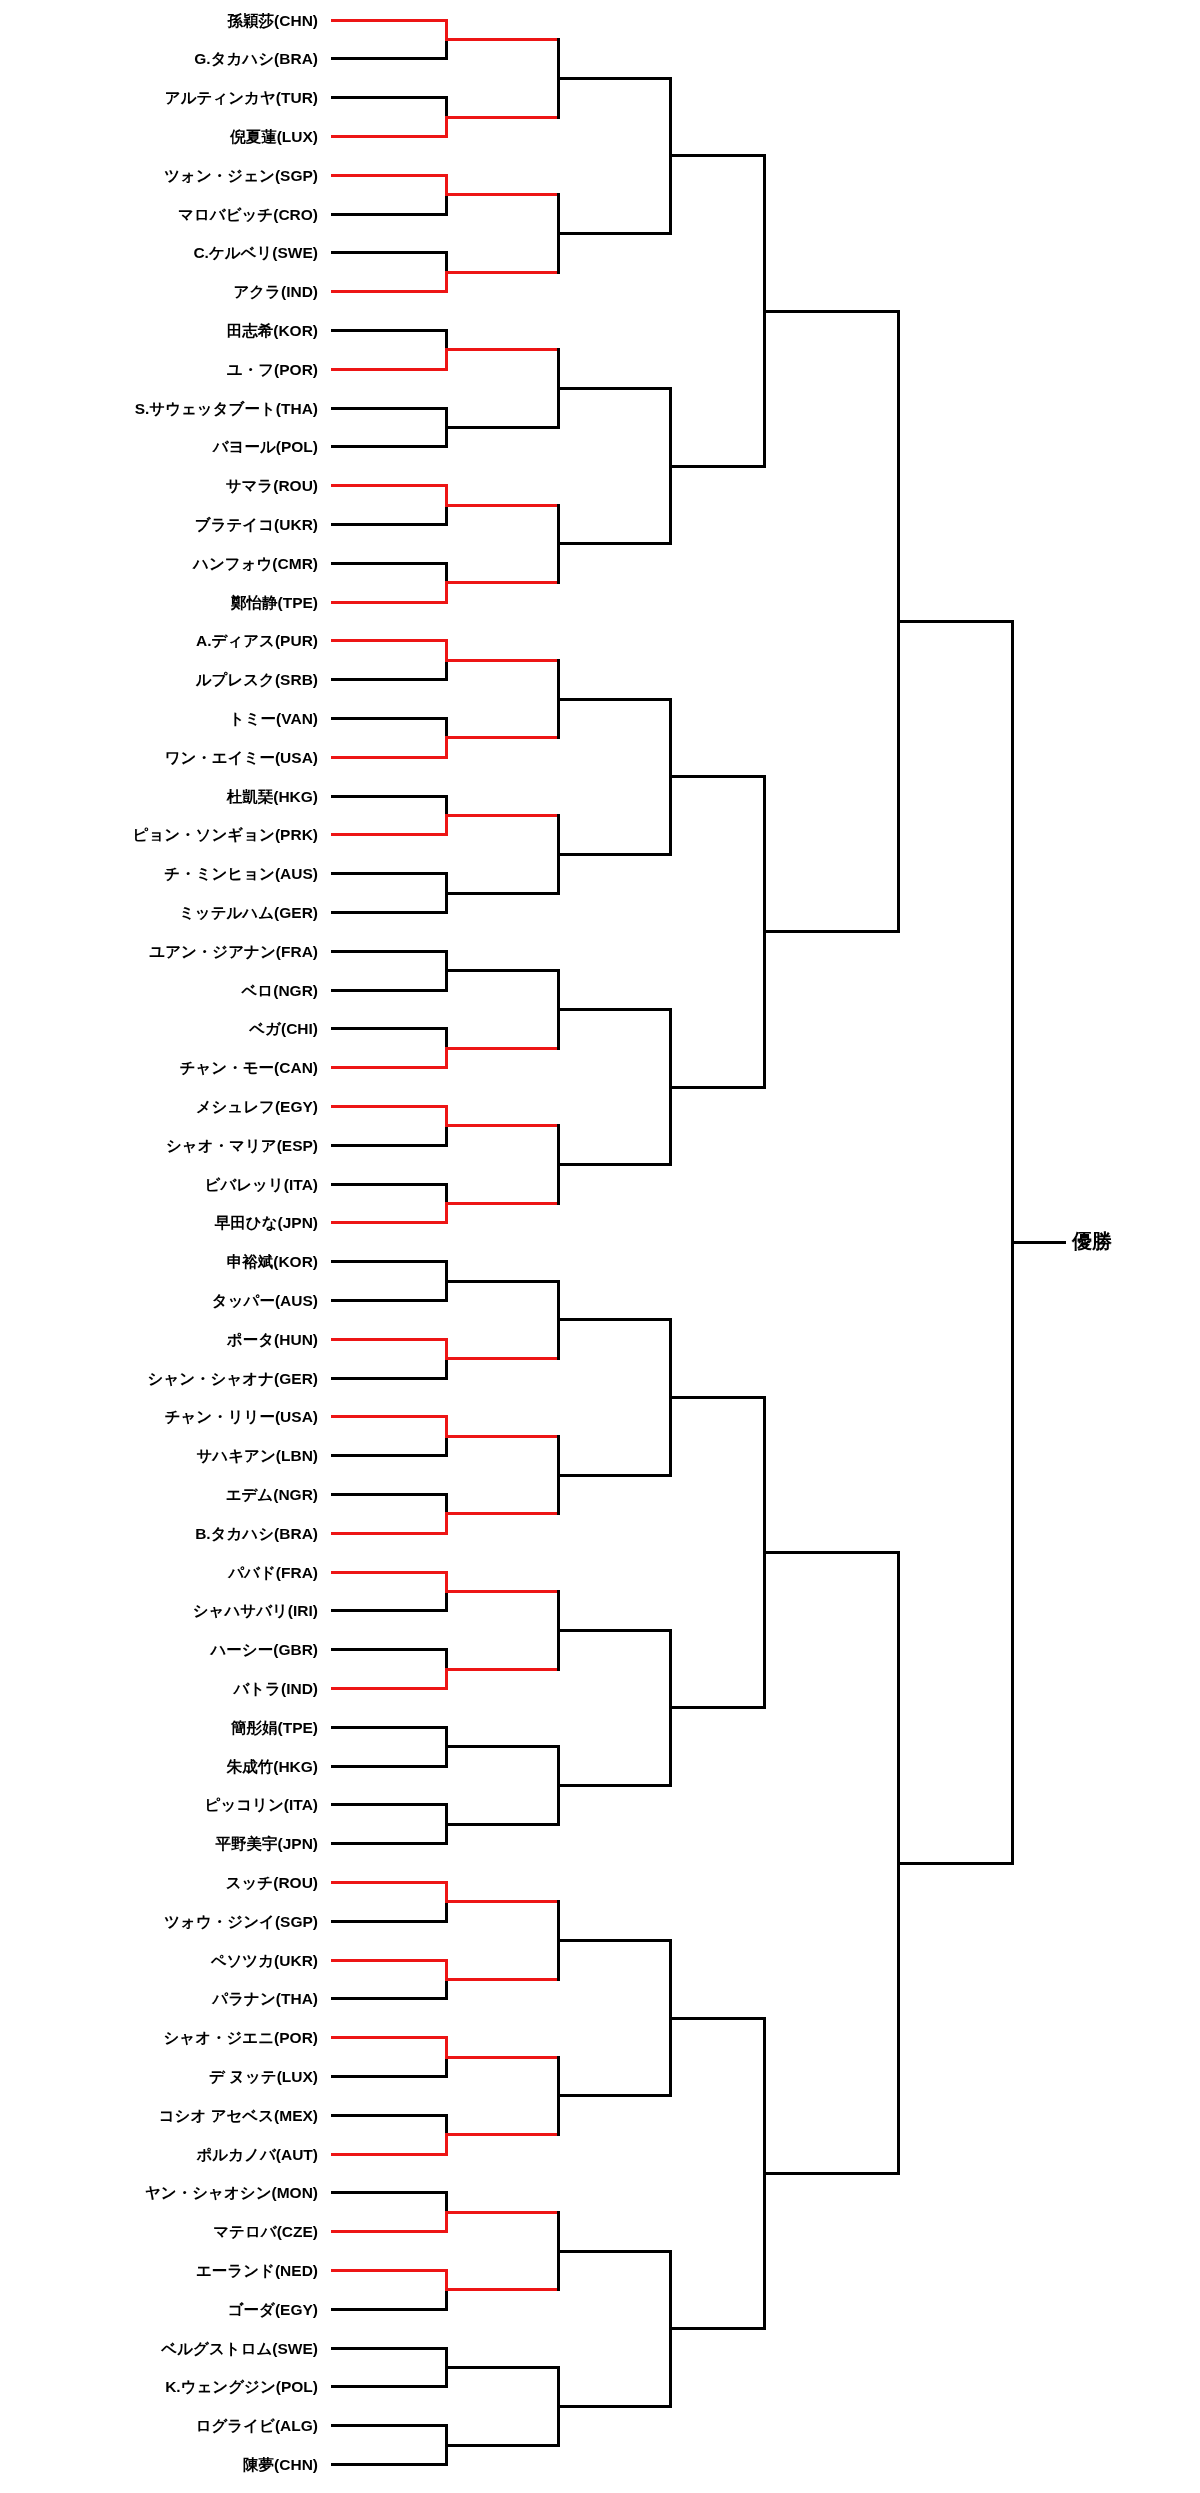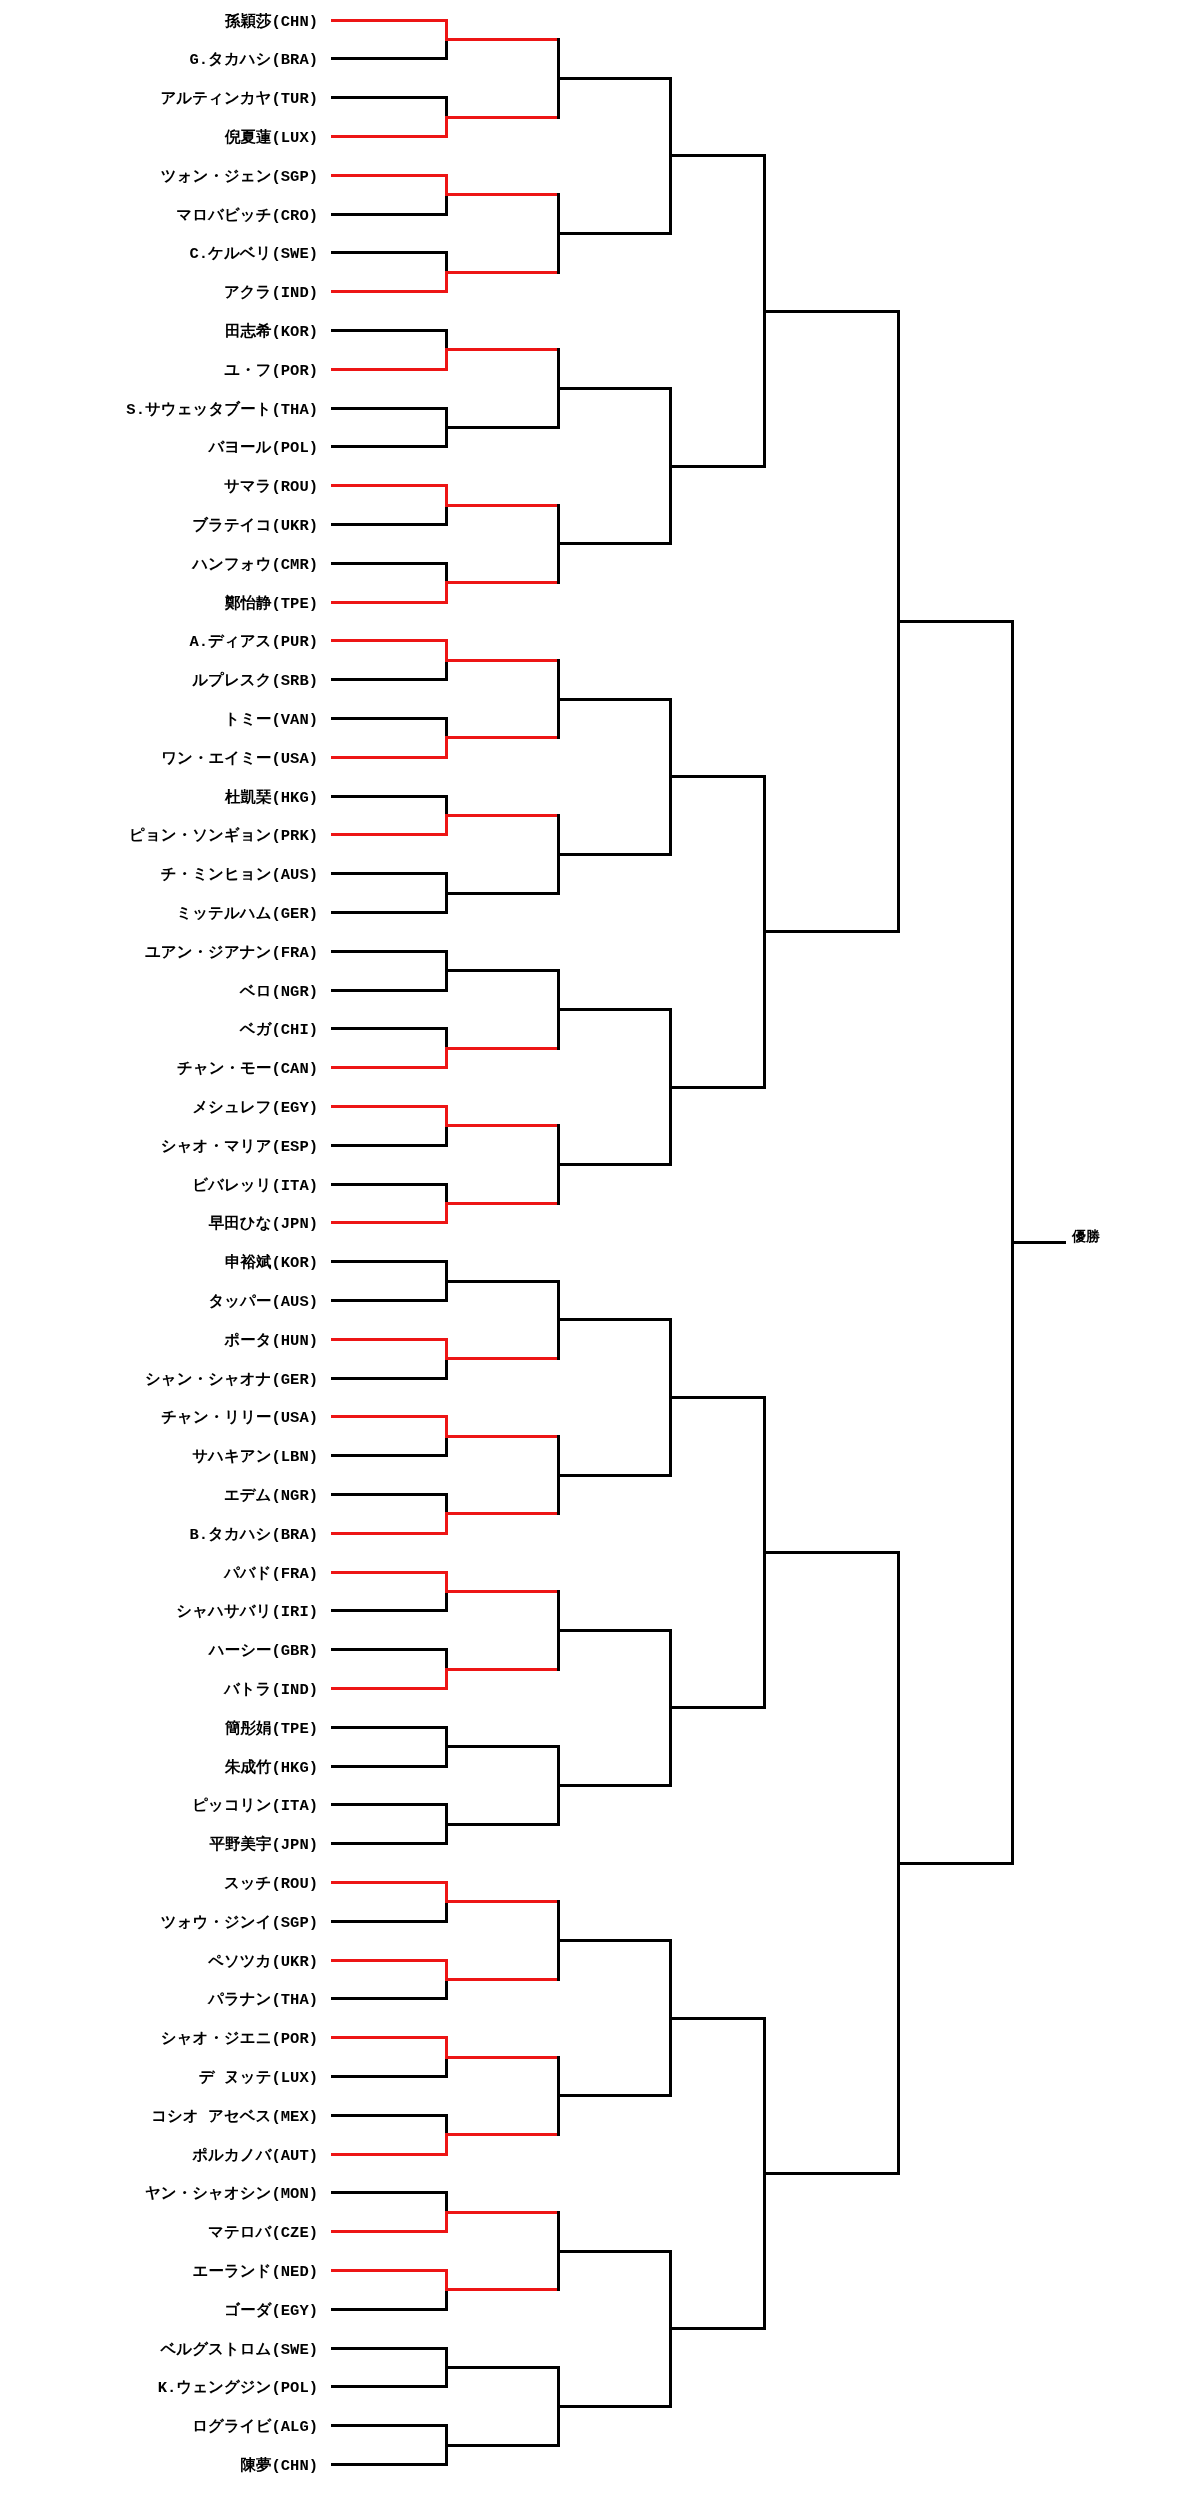--- a/index.html
+++ b/index.html
@@ -5,32 +5,32 @@
   html, body {
     margin: 0;
     padding: 0;
     background: #ffffff;
   }
   .stage {
     position: relative;
     width: 1200px;
     height: 2493px;
     background: #ffffff;
-    font-family: Liberation Mono, monospace;
+    font-family: Liberation Sans, sans-serif;
   }
   .stage svg {
     position: absolute;
     left: 0;
     top: 0;
   }
   .champion-label {
     position: absolute;
     left: 1072px;
     top: 1228px;
-    font-size: 14px;
+    font-size: 20px;
     font-weight: 600;
     color: #000000;
     white-space: nowrap;
   }
 </style>
 </head>
 <body>
 
 <div class="stage">
   <svg id="bracket-svg" width="1200" height="2493" viewBox="0 0 1200 2493" xmlns="http://www.w3.org/2000/svg">

